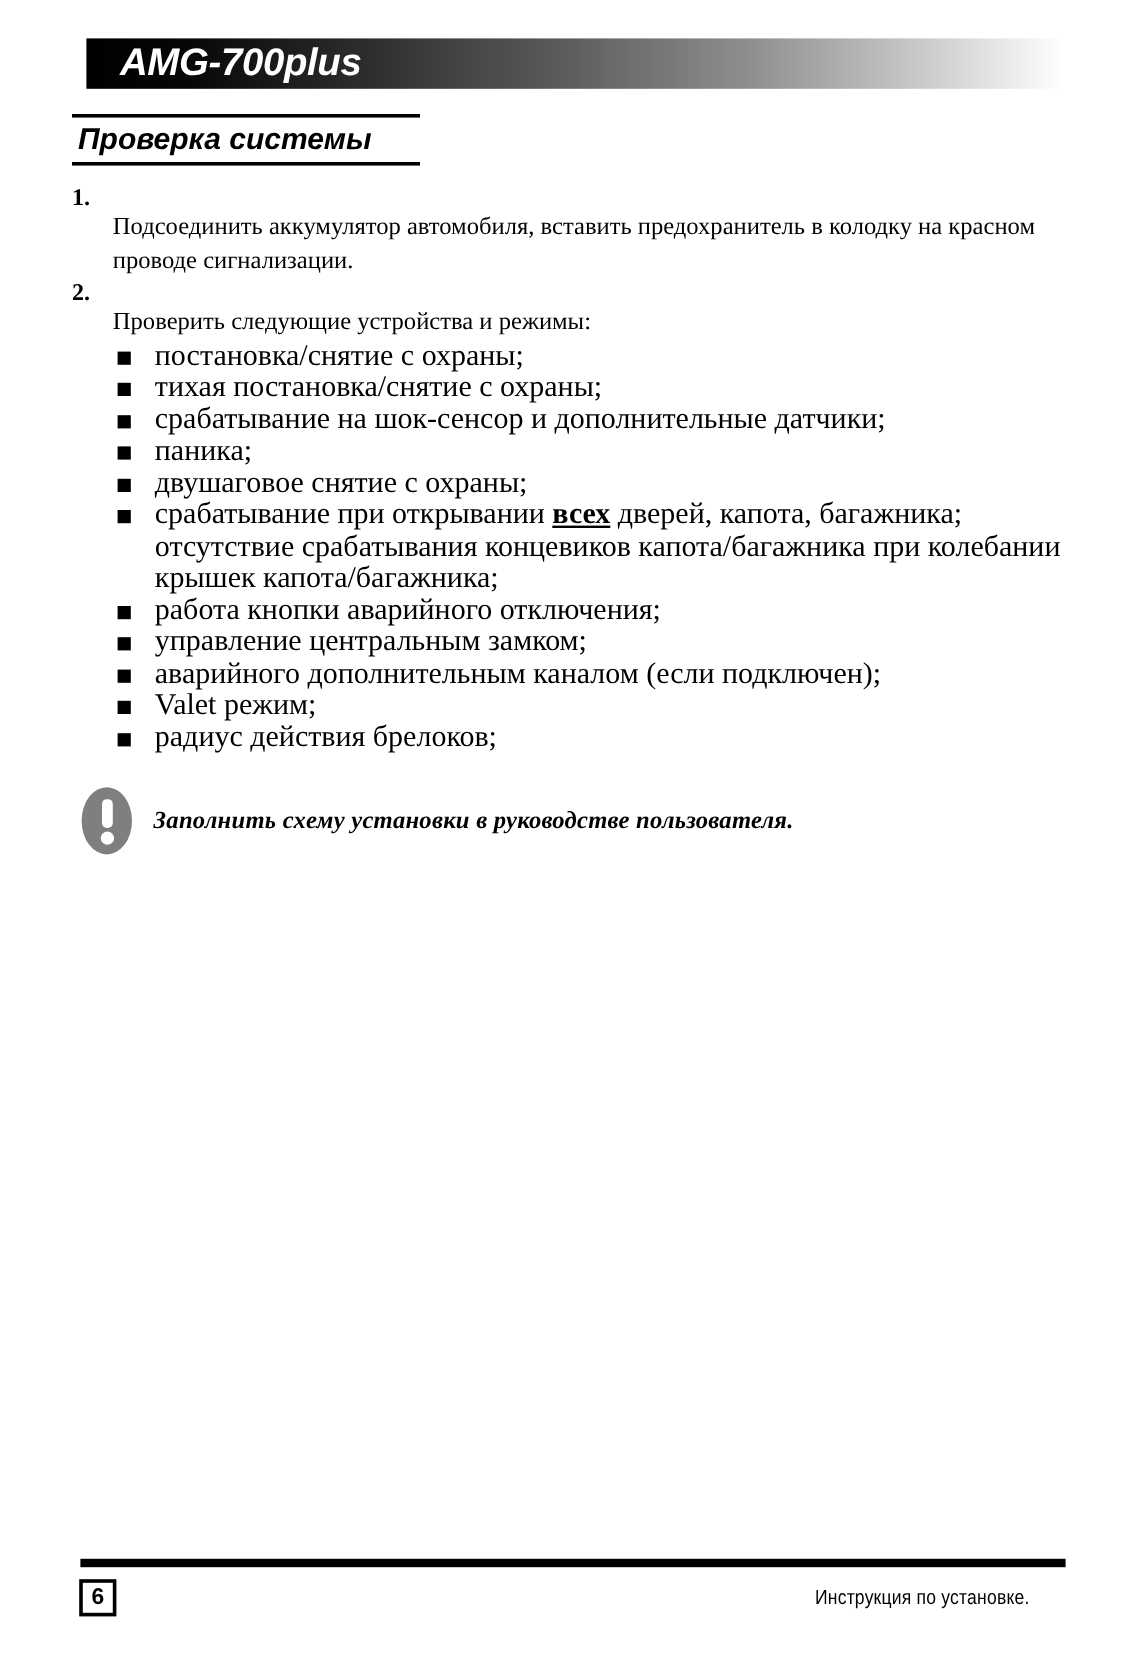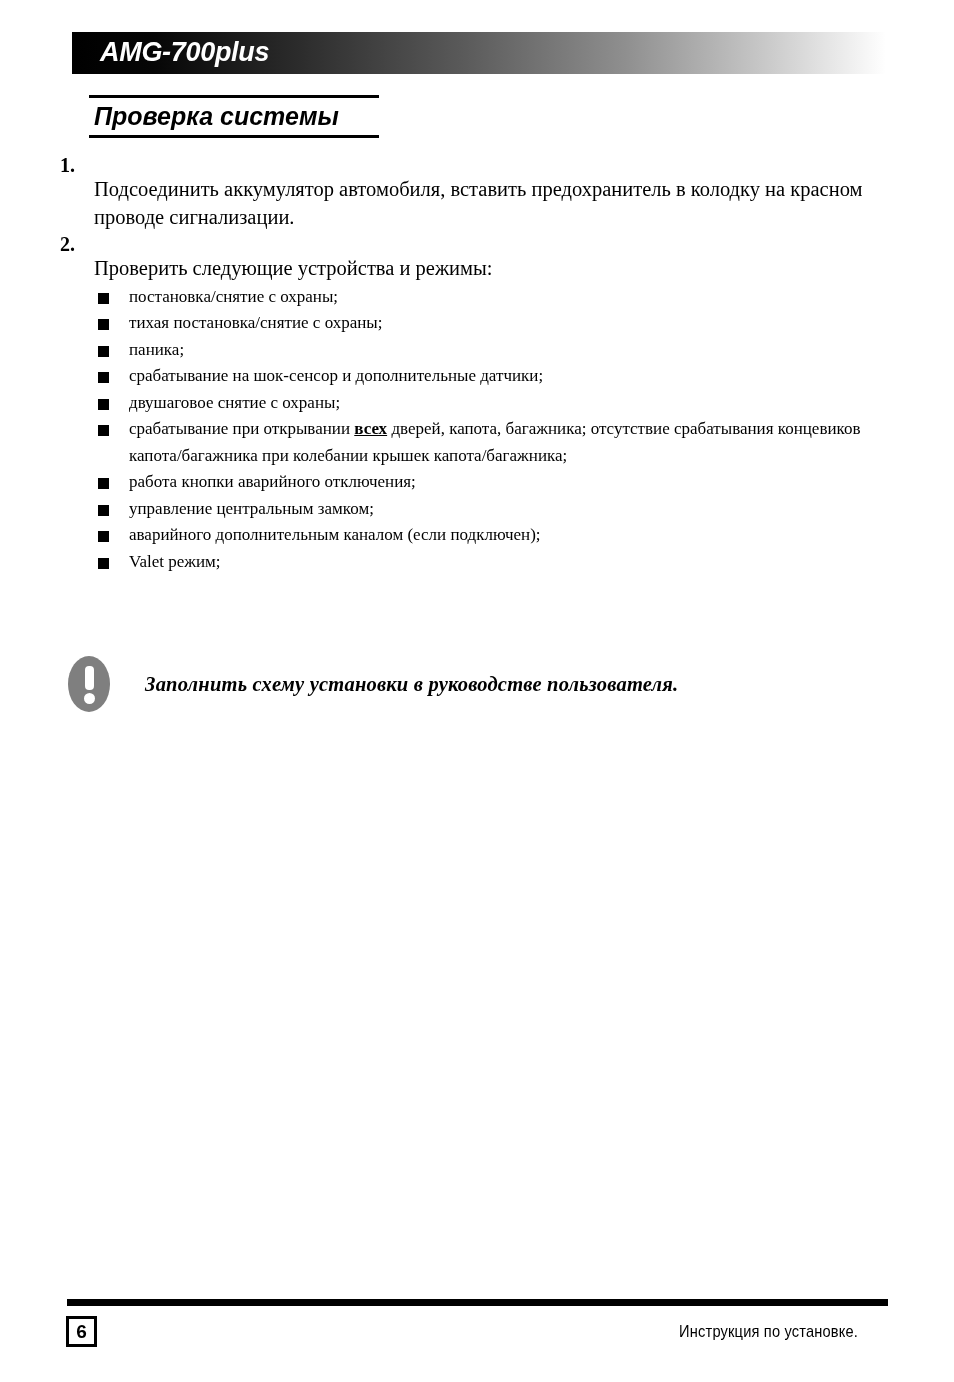--- a/index.html
+++ b/index.html
@@ -26,33 +26,32 @@
     background: linear-gradient(to right, #000000 0%, #060606 10%, #2c2c2c 28%, #5a5a5a 48%, #8f8f8f 68%, #c8c8c8 85%, #ffffff 100%);
   }
   .header-title {
     position: absolute;
     left: 28px;
     top: 50%;
     transform: translateY(-52%);
     font-family: "Liberation Sans", "DejaVu Sans", sans-serif;
     font-weight: bold;
     font-style: italic;
-    font-size: 27px;
+    font-size: 32px;
     letter-spacing: -0.3px;
     color: #ffffff;
     white-space: nowrap;
   }
 
   
   .section-title-block {
     position: absolute;
     left: 60px;
     top: 95px;
     width: 290px;
-    margin-left: 29px;
   }
   .rule-thin {
     width: 100%;
     height: 3px;
     background: #000000;
   }
   .section-title-text {
     font-family: "Liberation Sans", "DejaVu Sans", sans-serif;
     font-weight: bold;
     font-style: italic;
@@ -90,21 +89,21 @@
     margin-top: 24px;
   }
 
   .bullet-list {
     margin-top: 1px;
     padding-left: 38px;
   }
   .bullet-item {
     display: flex;
     align-items: flex-start;
-    font-size: 17px;
+    font-size: 25px;
     line-height: 26.5px;
   }
   .bullet-square {
     flex: 0 0 31px;
     width: 31px;
     padding-top: 9px;
   }
   .bullet-square i {
     display: block;
     width: 11px;
@@ -155,21 +154,21 @@
   .note-icon .bang-dot {
     position: absolute;
     left: 22px;
     top: 40px;
     width: 11px;
     height: 11px;
     background: #ffffff;
     border-radius: 50%;
   }
   .note-text {
-    margin-left: 35px;
+    margin-left: 18px;
     font-family: "Liberation Serif", "DejaVu Serif", serif;
     font-weight: bold;
     font-style: italic;
     font-size: 20.5px;
     letter-spacing: 0.2px;
     white-space: nowrap;
   }
 
   
   .footer-rule {
@@ -246,34 +245,34 @@
       <div class="bullet-square">
           <i></i>
         </div>
       <div class="bullet-text">тихая постановка/снятие с охраны;</div>
     </div>
 
     <div class="bullet-item">
       <div class="bullet-square">
           <i></i>
         </div>
+      <div class="bullet-text">срабатывание на шок-сенсор и дополнительные датчики;</div>
+    </div>
+
+    <div class="bullet-item">
+      <div class="bullet-square">
+          <i></i>
+        </div>
       <div class="bullet-text">паника;</div>
     </div>
 
     <div class="bullet-item">
       <div class="bullet-square">
           <i></i>
         </div>
-      <div class="bullet-text">срабатывание на шок-сенсор и дополнительные датчики;</div>
-    </div>
-
-    <div class="bullet-item">
-      <div class="bullet-square">
-          <i></i>
-        </div>
       <div class="bullet-text">двушаговое снятие с охраны;</div>
     </div>
 
     <div class="bullet-item">
       <div class="bullet-square">
           <i></i>
         </div>
       <div class="bullet-text"><span>срабатывание при открывании </span><b class="u">всех</b><span> дверей, капота, багажника; отсутствие срабатывания концевиков капота/багажника  при колебании крышек капота/багажника;</span></div>
     </div>
 
@@ -299,20 +298,26 @@
     </div>
 
 
     <div class="bullet-item">
       <div class="bullet-square">
           <i></i>
         </div>
       <div class="bullet-text">Valet режим;</div>
     </div>
 
+    <div class="bullet-item">
+      <div class="bullet-square">
+          <i></i>
+        </div>
+      <div class="bullet-text">радиус действия брелоков;</div>
+    </div>
 
 
   </div>
 </div>
 
 <div class="note-row">
   <div class="note-icon">
     <div class="oval"></div>
     <div class="bang-stem"></div>
     <div class="bang-dot"></div>

